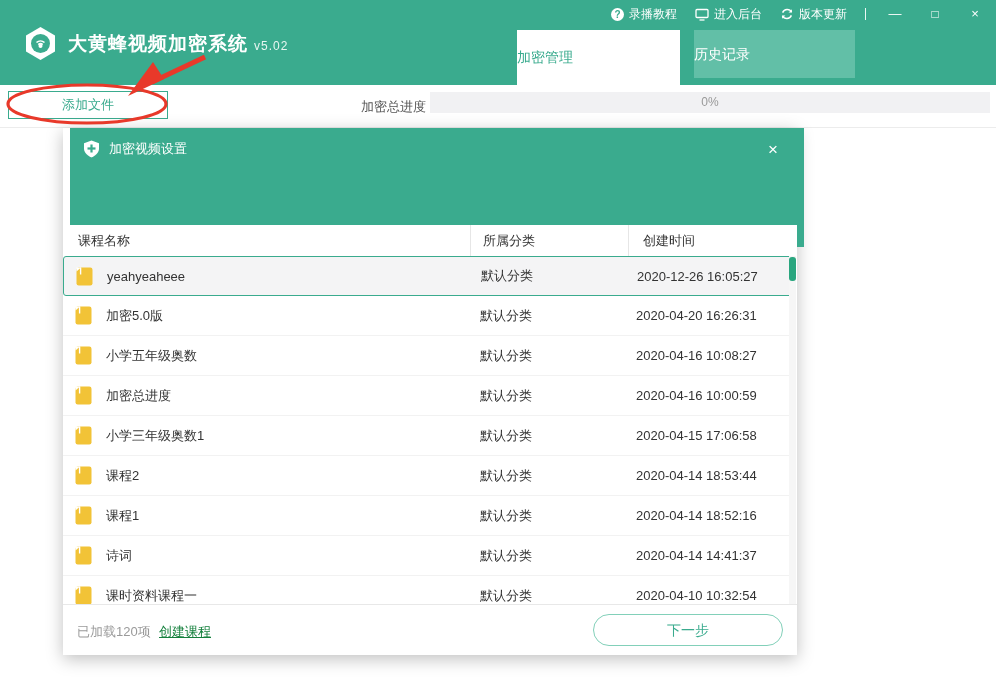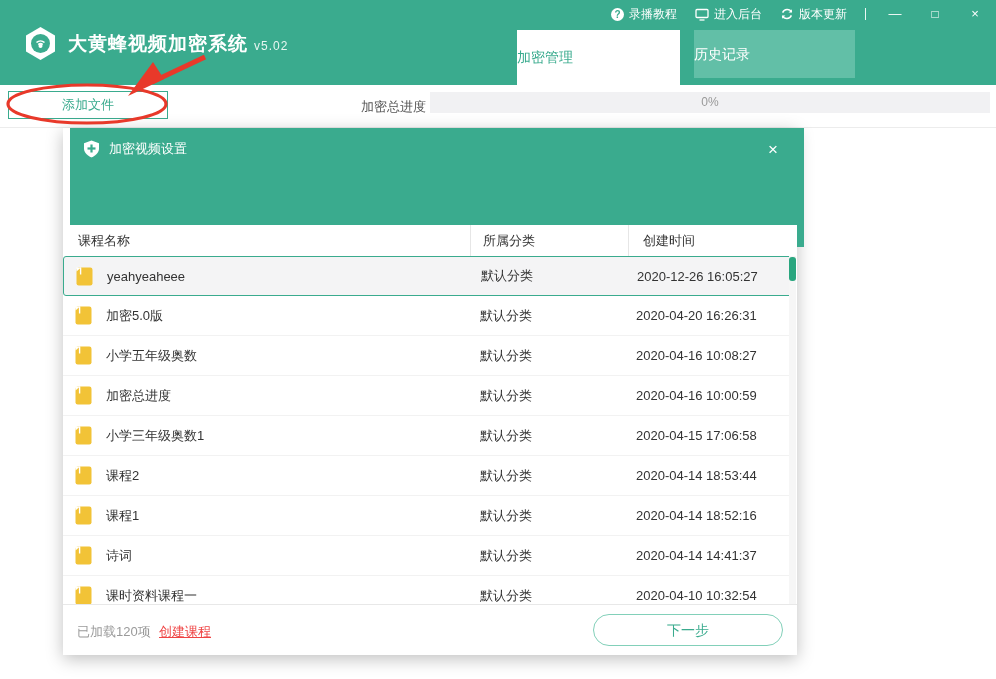--- a/index.html
+++ b/index.html
@@ -57,21 +57,21 @@
   .cell-name { display:flex; align-items:center; padding-left:12px; gap:14px; }
   .cell-cat { padding-left:10px; }
   .cell-time { padding-left:8px; }
 
   .scroll-track { position:absolute; left:726px; top:128px; width:7px; height:348px; background:#f6f6f6; }
   .scroll-thumb { position:absolute; left:0; top:1px; width:7px; height:24px; background:#2aa67f; border-radius:3px; cursor:pointer; }
 
   
   .dlg-footer { position:absolute; left:0; top:476px; width:734px; height:51px; border-top:1px solid #e8e8e8; background:#fff; }
   .loaded-text { position:absolute; left:14px; top:18px; font-size:13px; color:#9a9a9a; }
-  .create-link { position:absolute; left:96px; top:18px; font-size:13px; color:#ef4444; text-decoration:underline; cursor:pointer; }
+  .create-link { position:absolute; left:96px; top:18px; font-size:13px; color:#15803d; text-decoration:underline; cursor:pointer; }
   .next-btn { position:absolute; left:530px; top:9px; width:190px; height:32px; border:1px solid #82d0b9; border-radius:16px; background:#fff; color:#3aab8e; font-size:14px; text-align:center; line-height:30px; cursor:pointer; }
 
   
   .annot { position:absolute; left:0; top:0; width:996px; height:679px; pointer-events:none; z-index:50; }
 
   .icon-svg { display:block; }
 </style>
 </head>
 <body>
 

